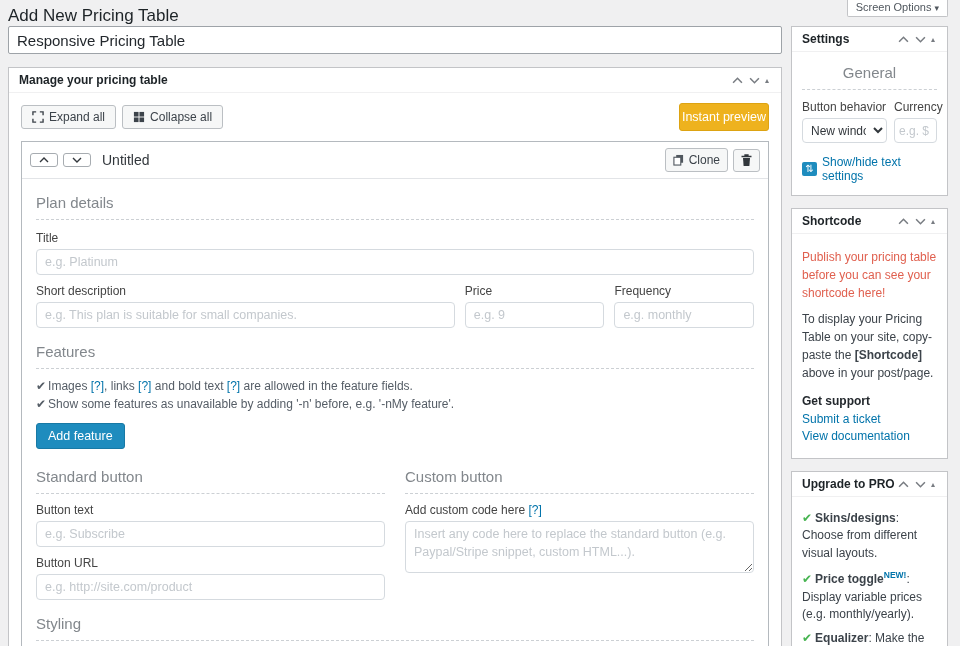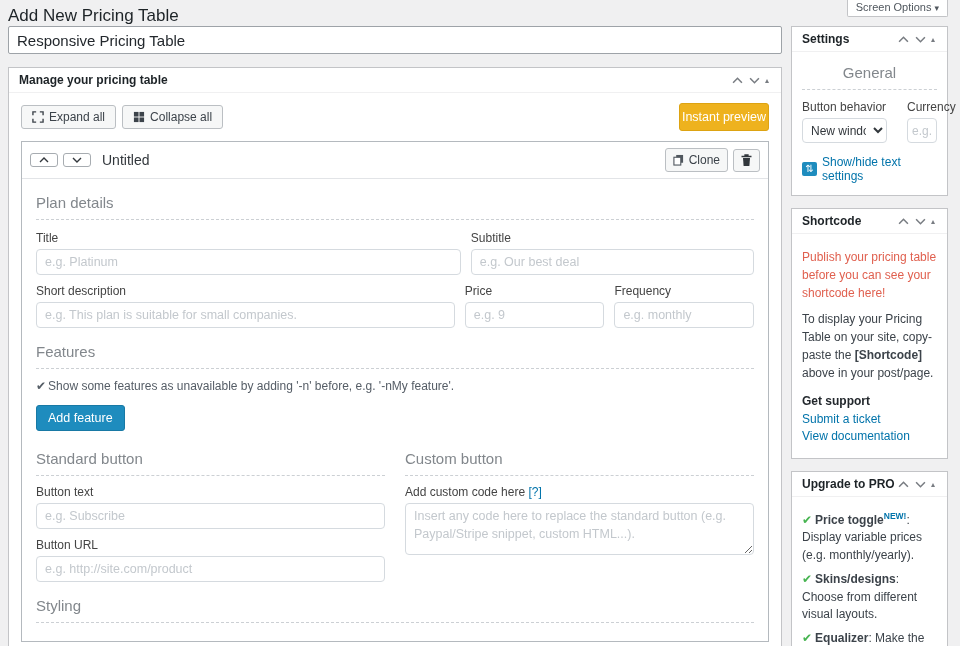--- a/index.html
+++ b/index.html
@@ -111,21 +111,21 @@
 
   .two-col { display:flex; gap:20px; margin-top:4px; }
   .two-col .col { flex:1; min-width:0; }
 
   
   .box-body { padding:6px 10px 12px; font-size:12px; }
   .general-h {
     font-size:15px; font-weight:400; color:#82878c;
     padding:6px 0 8px; margin:0 0 2px; border-bottom:1px dashed #ccd0d4;text-align:center;
   }
-  .settings-grid { display:flex; gap:20px;align-items:center; }
+  .settings-grid { display:flex; gap:7px;align-items:center; }
   .settings-grid .bb { width:85px; flex-shrink:0; }
   .settings-grid .cur { flex:1; min-width:0; }
   .sm-label { display:block; font-size:12px; color:#444; margin:8px 0 4px; }
   .sel-sm, .txt-sm {
     width:100%; font-size:12px; color:#32373c; background:#fff;
     padding:3px 4px; border:1px solid #d5dadf; border-radius:4px;
     font-family:inherit; height:25px;
   }
   .textlink-row { display:flex; align-items:center; gap:5px; margin-top:12px; }
   .updown-badge {
@@ -224,42 +224,41 @@
               </button>
             </div>
 
             <div class="plan-body">
               <h3 class="sec-h">Plan details</h3>
               <div class="row">
                 <div class="f15">
                   <label class="fld-label">Title</label>
                   <input class="txt" type="text" placeholder="e.g. Platinum" style="">
                 </div>
-                <div class="f1">
-                  <label class="fld-label">Subtitle</label>
-                  <input class="txt" type="text" placeholder="e.g. Our best deal" style="">
-                </div>
               </div>
               <div class="row">
                 <div class="f3">
                   <label class="fld-label">Short description</label>
                   <input class="txt" type="text" placeholder="e.g. This plan is suitable for small companies." style="">
                 </div>
                 <div class="f1">
                   <label class="fld-label">Price</label>
                   <input class="txt" type="text" placeholder="e.g. 9" style="">
                 </div>
                 <div class="f1">
                   <label class="fld-label">Frequency</label>
                   <input class="txt" type="text" placeholder="e.g. monthly" style="">
                 </div>
               </div>
 
               <h3 class="sec-h">Features</h3>
               <div class="tips">
+                <div class="tip">
+                  <span class="check">✔</span><span>Images </span><a class="help-link" href="#">[?]</a><span>, links </span><a class="help-link" href="#">[?]</a><span> and bold text </span><a class="help-link" href="#">[?]</a><span> are allowed in the feature fields.</span>
+                </div>
                 <div class="tip">
                   <span class="check">✔</span><span>Show some features as unavailable by adding '-n' before, e.g. '-nMy feature'.</span>
                 </div>
               </div>
               <button class="btn-blue">Add feature</button>
 
               <div class="two-col">
                 <div class="col">
                   <h3 class="sec-h">Standard button</h3>
                   <label class="fld-label">Button text</label>
@@ -354,24 +353,24 @@
             </button>
           <button class="handle-btn">
               <svg viewBox="0 0 10 6">
                 <path d="M1 1 L5 5 L9 1" fill="none" stroke="currentColor" stroke-width="1.4"></path>
               </svg>
             </button>
           <button class="toggle-tri">▴</button>
         </div>
         <div class="box-body">
           <div class="upgrade-item">
+            <span class="upgrade-check">✔</span><span></span><span class="bold">Skins/designs</span><span>: Choose from different visual layouts.</span>
+          </div>
+          <div class="upgrade-item">
             <span class="upgrade-check">✔</span><span></span><span class="bold">Price toggle</span><span class="new-badge">NEW!</span><span>: Display variable prices (e.g. monthly/yearly).</span>
-          </div>
-          <div class="upgrade-item">
-            <span class="upgrade-check">✔</span><span></span><span class="bold">Skins/designs</span><span>: Choose from different visual layouts.</span>
           </div>
           <div class="upgrade-item">
             <span class="upgrade-check">✔</span><span></span><span class="bold">Equalizer</span><span>: Make the length of your pricing plans the same.</span>
           </div>
 
         </div>
 
       </div>
 
     </div>

